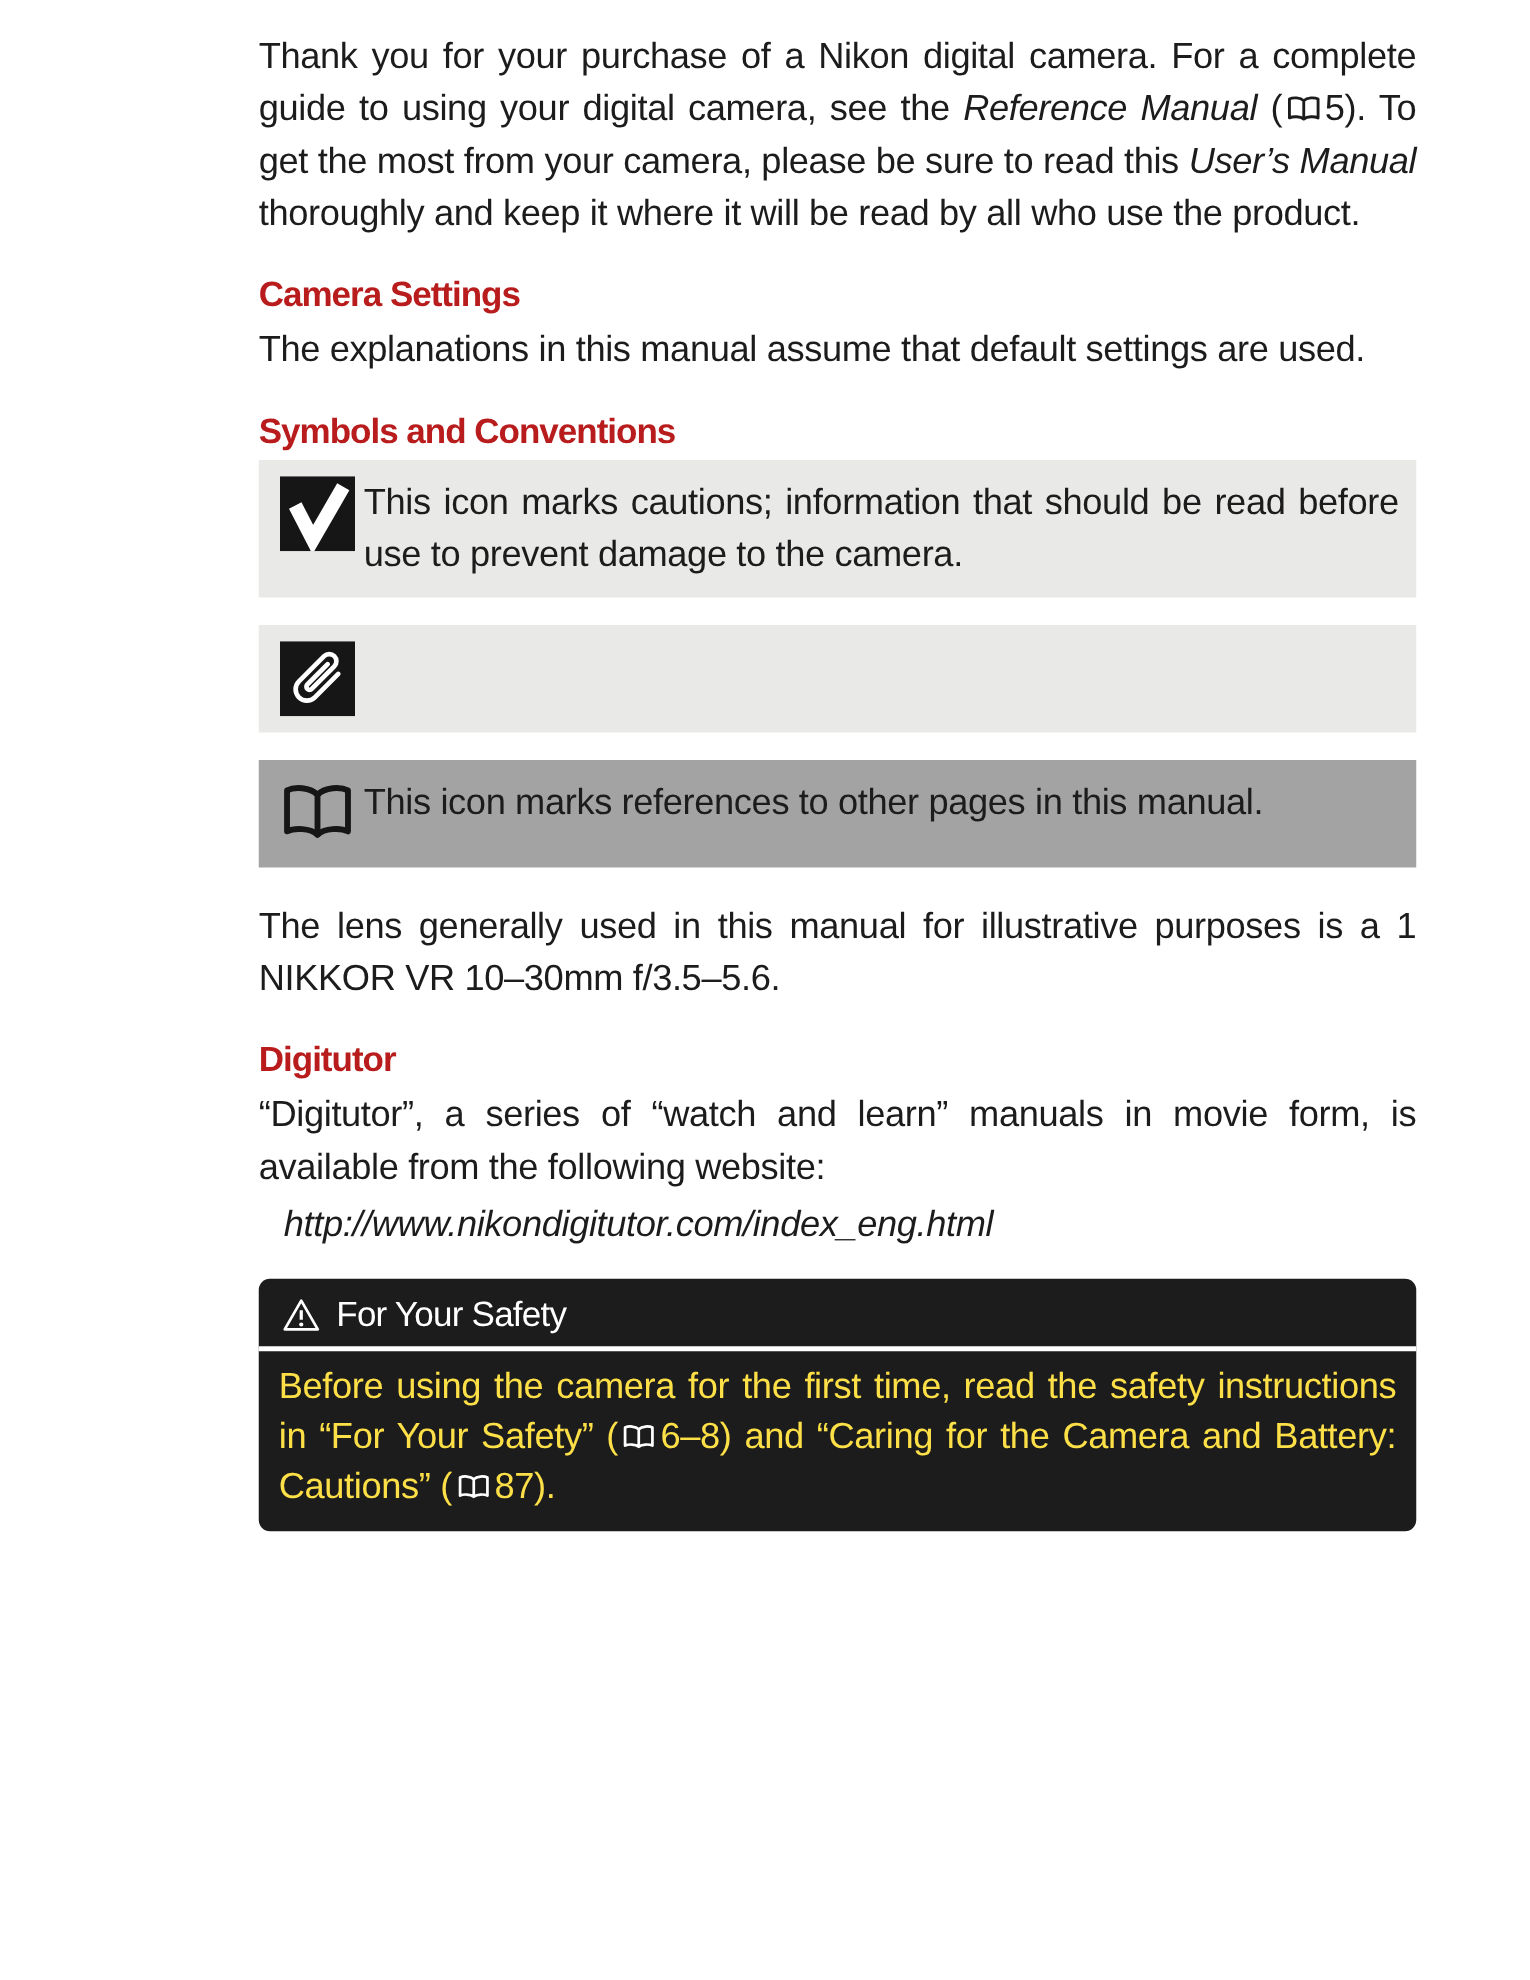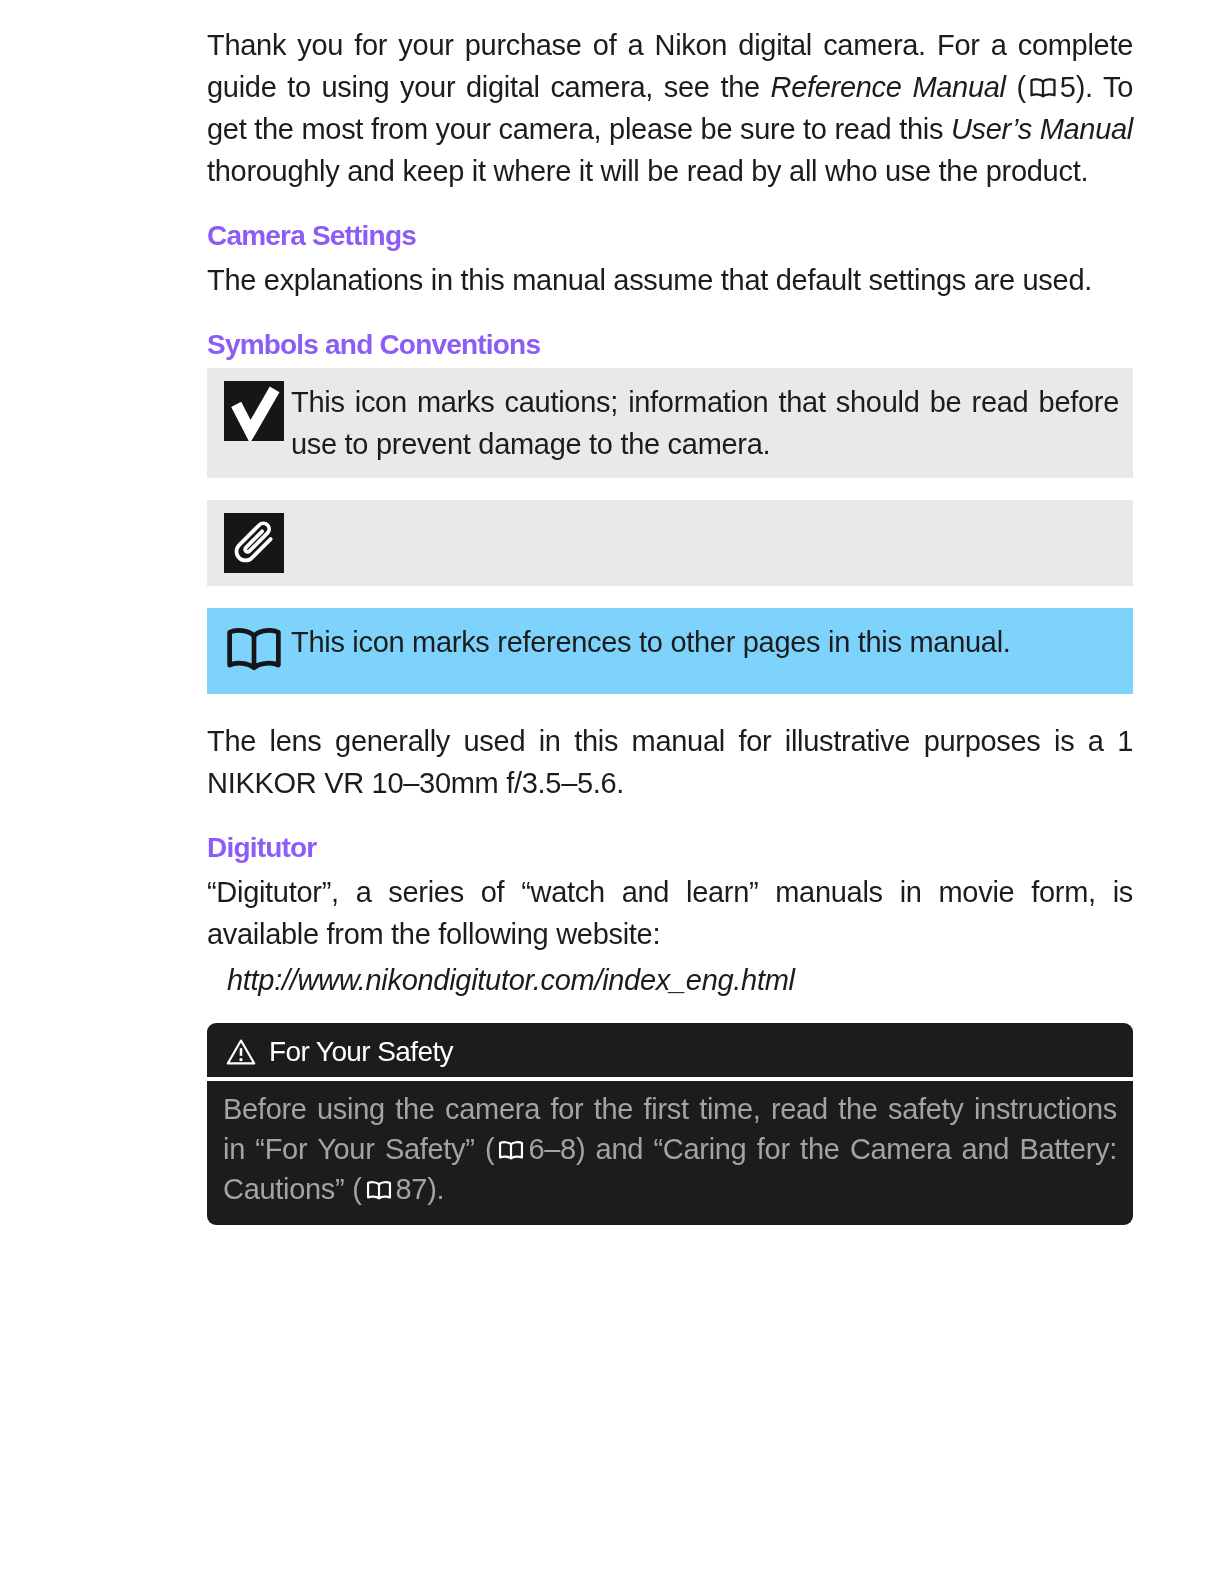--- a/index.html
+++ b/index.html
@@ -22,21 +22,21 @@
     font-size:29px;
     line-height:42px;
     text-align:justify;
     letter-spacing:-0.3px;
     color:#1c1c1c;
   }
   .section-heading {
     font-size:28px;
     font-weight:bold;
     letter-spacing:-0.8px;
-    color:#8b5cf6;
+    color:#b91c1c;
     margin-top:24px;
     margin-bottom:3px;
     line-height:40px;
   }
   .intro { margin-bottom:0; }
   .italic { font-style:italic; }
   .inline-book {
     display:inline-block;
     width:30px; height:22px;
     vertical-align:-2px;
@@ -85,21 +85,21 @@
   .safety-divider {
     height:4px;
     background:#ffffff;
     margin:2px -16px 8px -16px;
   }
   .safety-body {
     font-size:29px;
     line-height:40px;
     text-align:justify;
     letter-spacing:-0.3px;
-    color:#a3a3a3;
+    color:#fde047;
   }
   .safety-body .inline-book { width:30px; height:21px; }
   .page-number {
     position:absolute;
     left:101px; top:1500px;
     font-size:38px;
     color:#1c1c1c;
     letter-spacing:0;
   }
   .footer-line {
@@ -135,21 +135,21 @@
 
     <div class="symbol-row" style="background: rgb(233, 233, 232);">
       <span class="symbol-icon">
         <svg viewBox="0 0 24 24" aria-hidden="true">
           <rect x="0" y="0" width="24" height="24" fill="#161616"></rect>
           <path transform="rotate(45 12 12)" d="M15.6 6.2 v10.6 a3.6 3.6 0 0 1 -7.2 0 V5.4 a2.3 2.3 0 0 1 4.6 0 v10.2 a1 1 0 0 1 -2 0 V6.4" fill="none" stroke="#ffffff" stroke-width="1.5" stroke-linecap="round"></path>
         </svg>
       </span>
     </div>
 
-    <div class="symbol-row" style="background: #7dd3fc;">
+    <div class="symbol-row" style="background: #a3a3a3;">
       <span class="symbol-icon">
         <svg viewBox="0 0 64 64" aria-hidden="true">
           <path d="M32 16 C26 9 12 9 6 12 L6 47 C12 44 26 44 32 50 C38 44 52 44 58 47 L58 12 C52 9 38 9 32 16 Z M32 16 L32 50" fill="none" stroke="#161616" stroke-width="5" stroke-linejoin="round"></path>
         </svg>
       </span>
       <p class="body-text symbol-text">This icon marks references to other pages in this manual.</p>
     </div>
 
     <p class="body-text lens-note">The lens generally used in this manual for illustrative purposes is a 1 NIKKOR VR 10–30mm f/3.5–5.6.</p>
 

